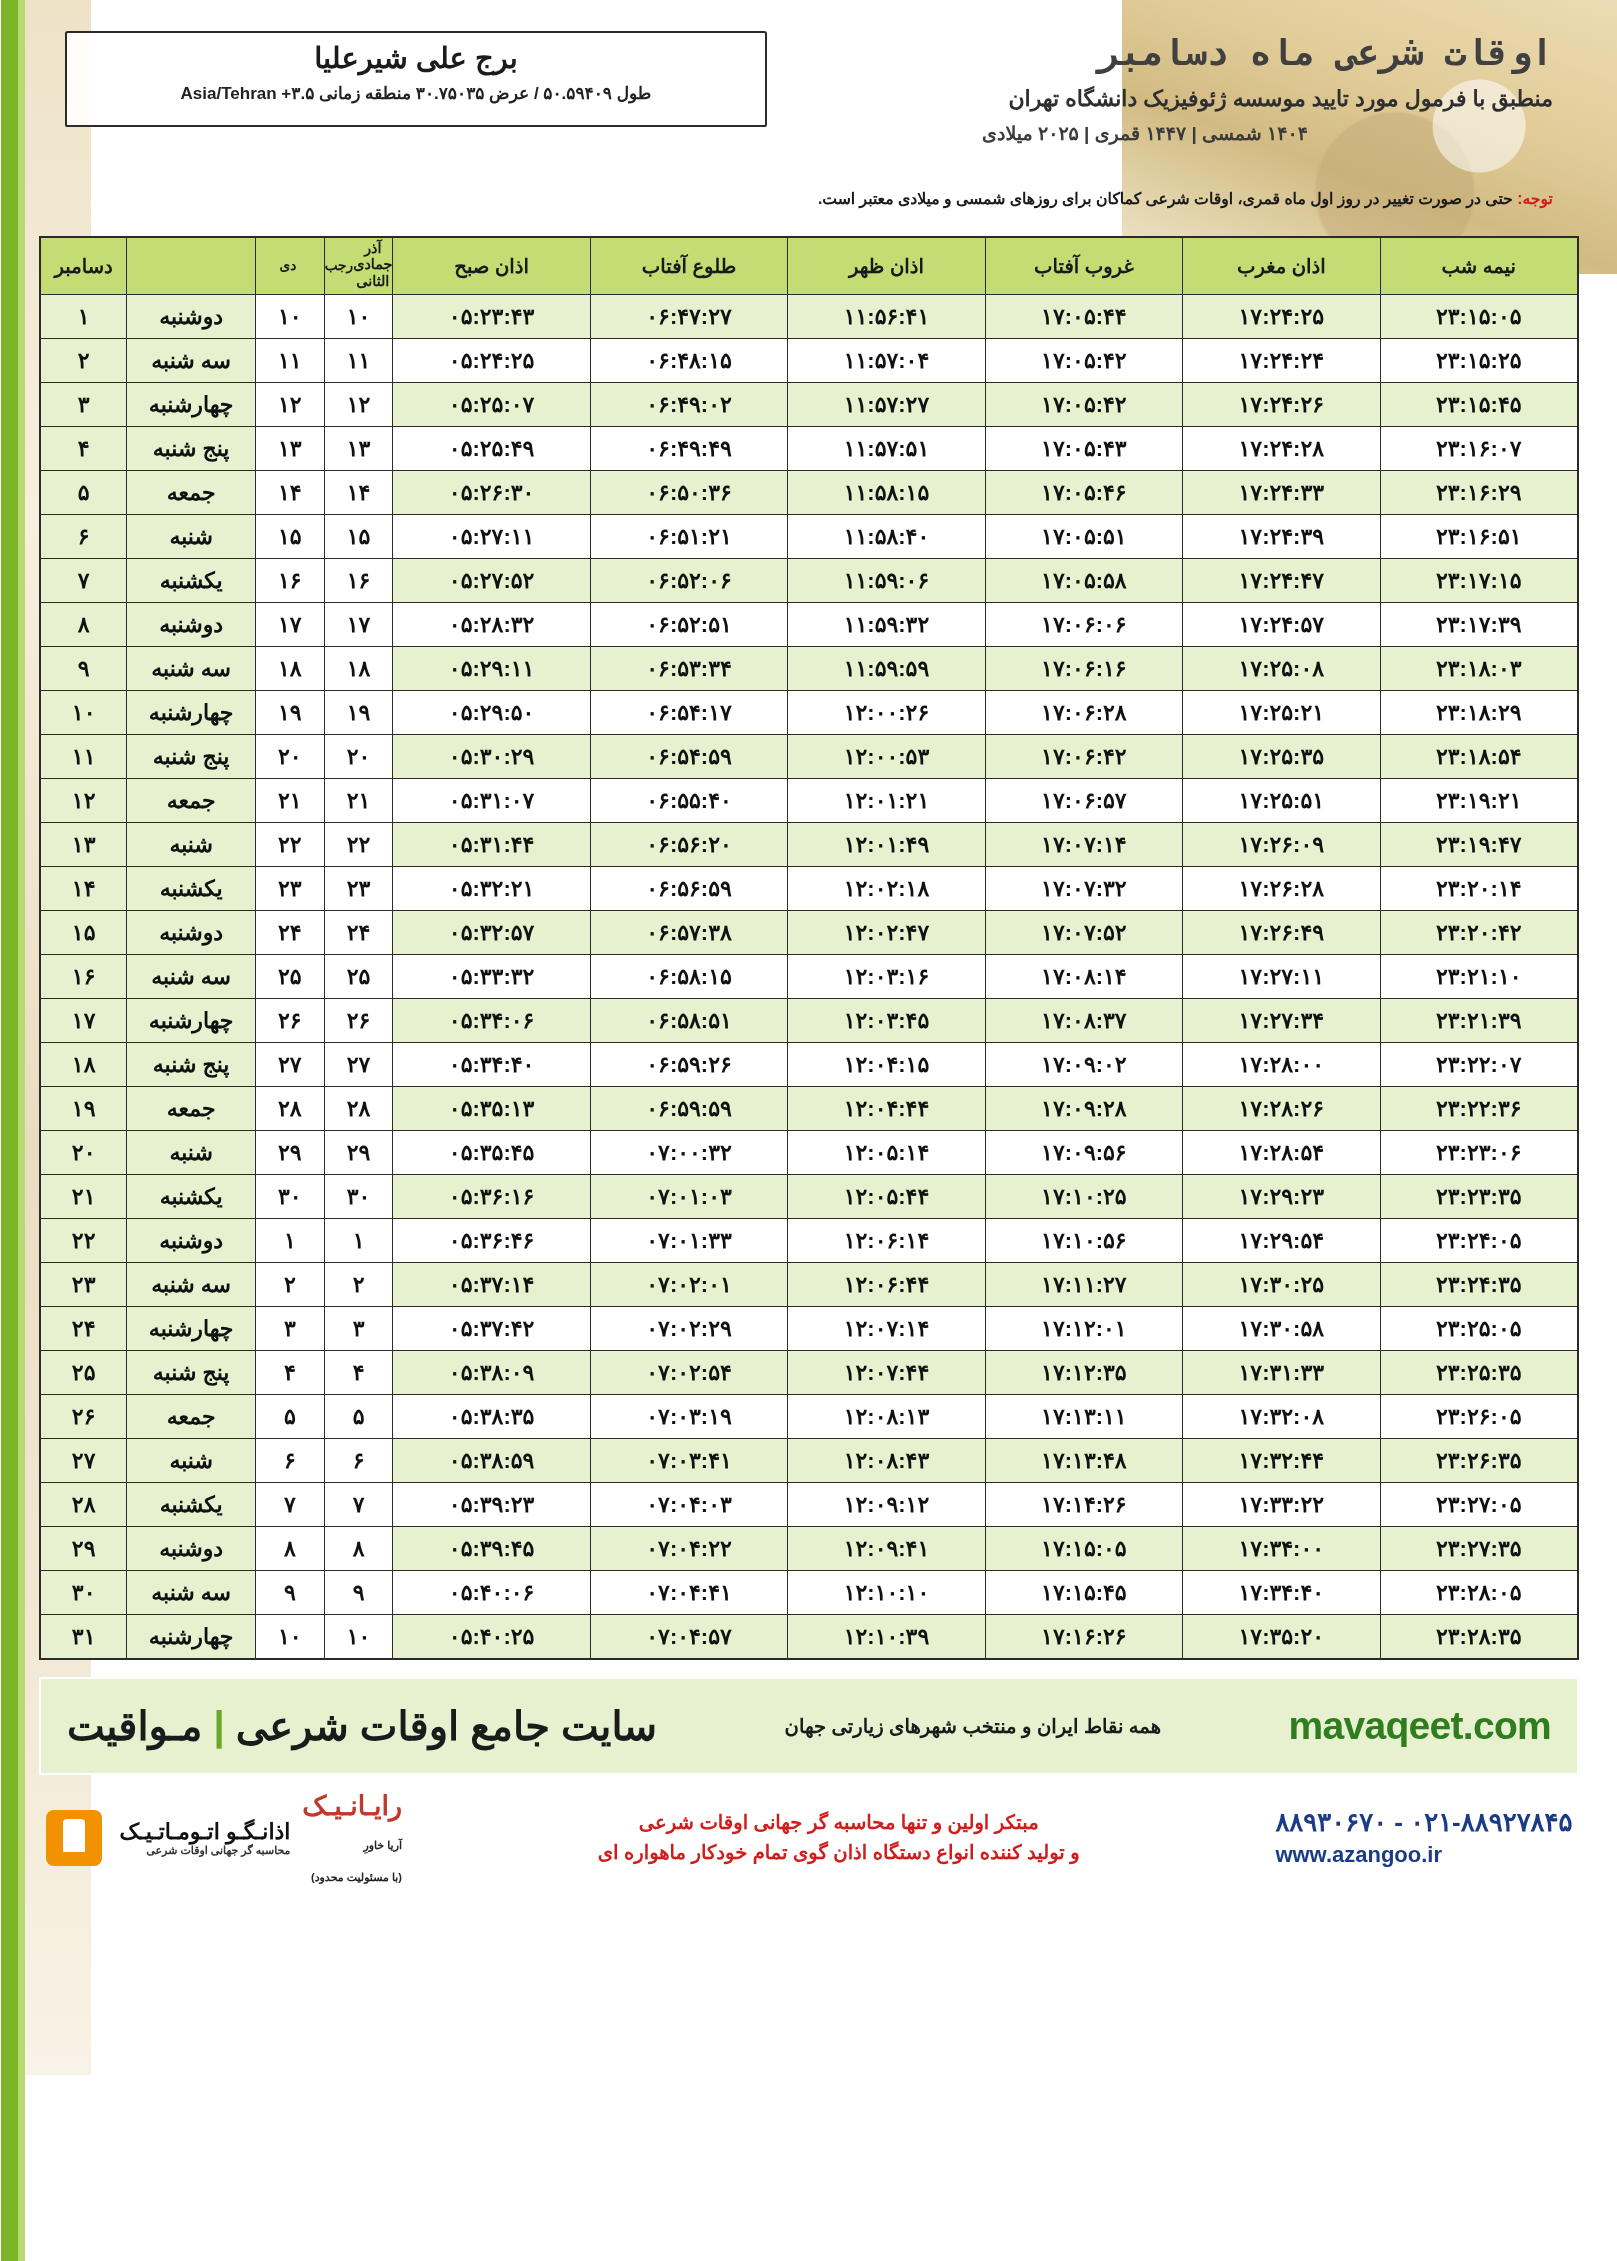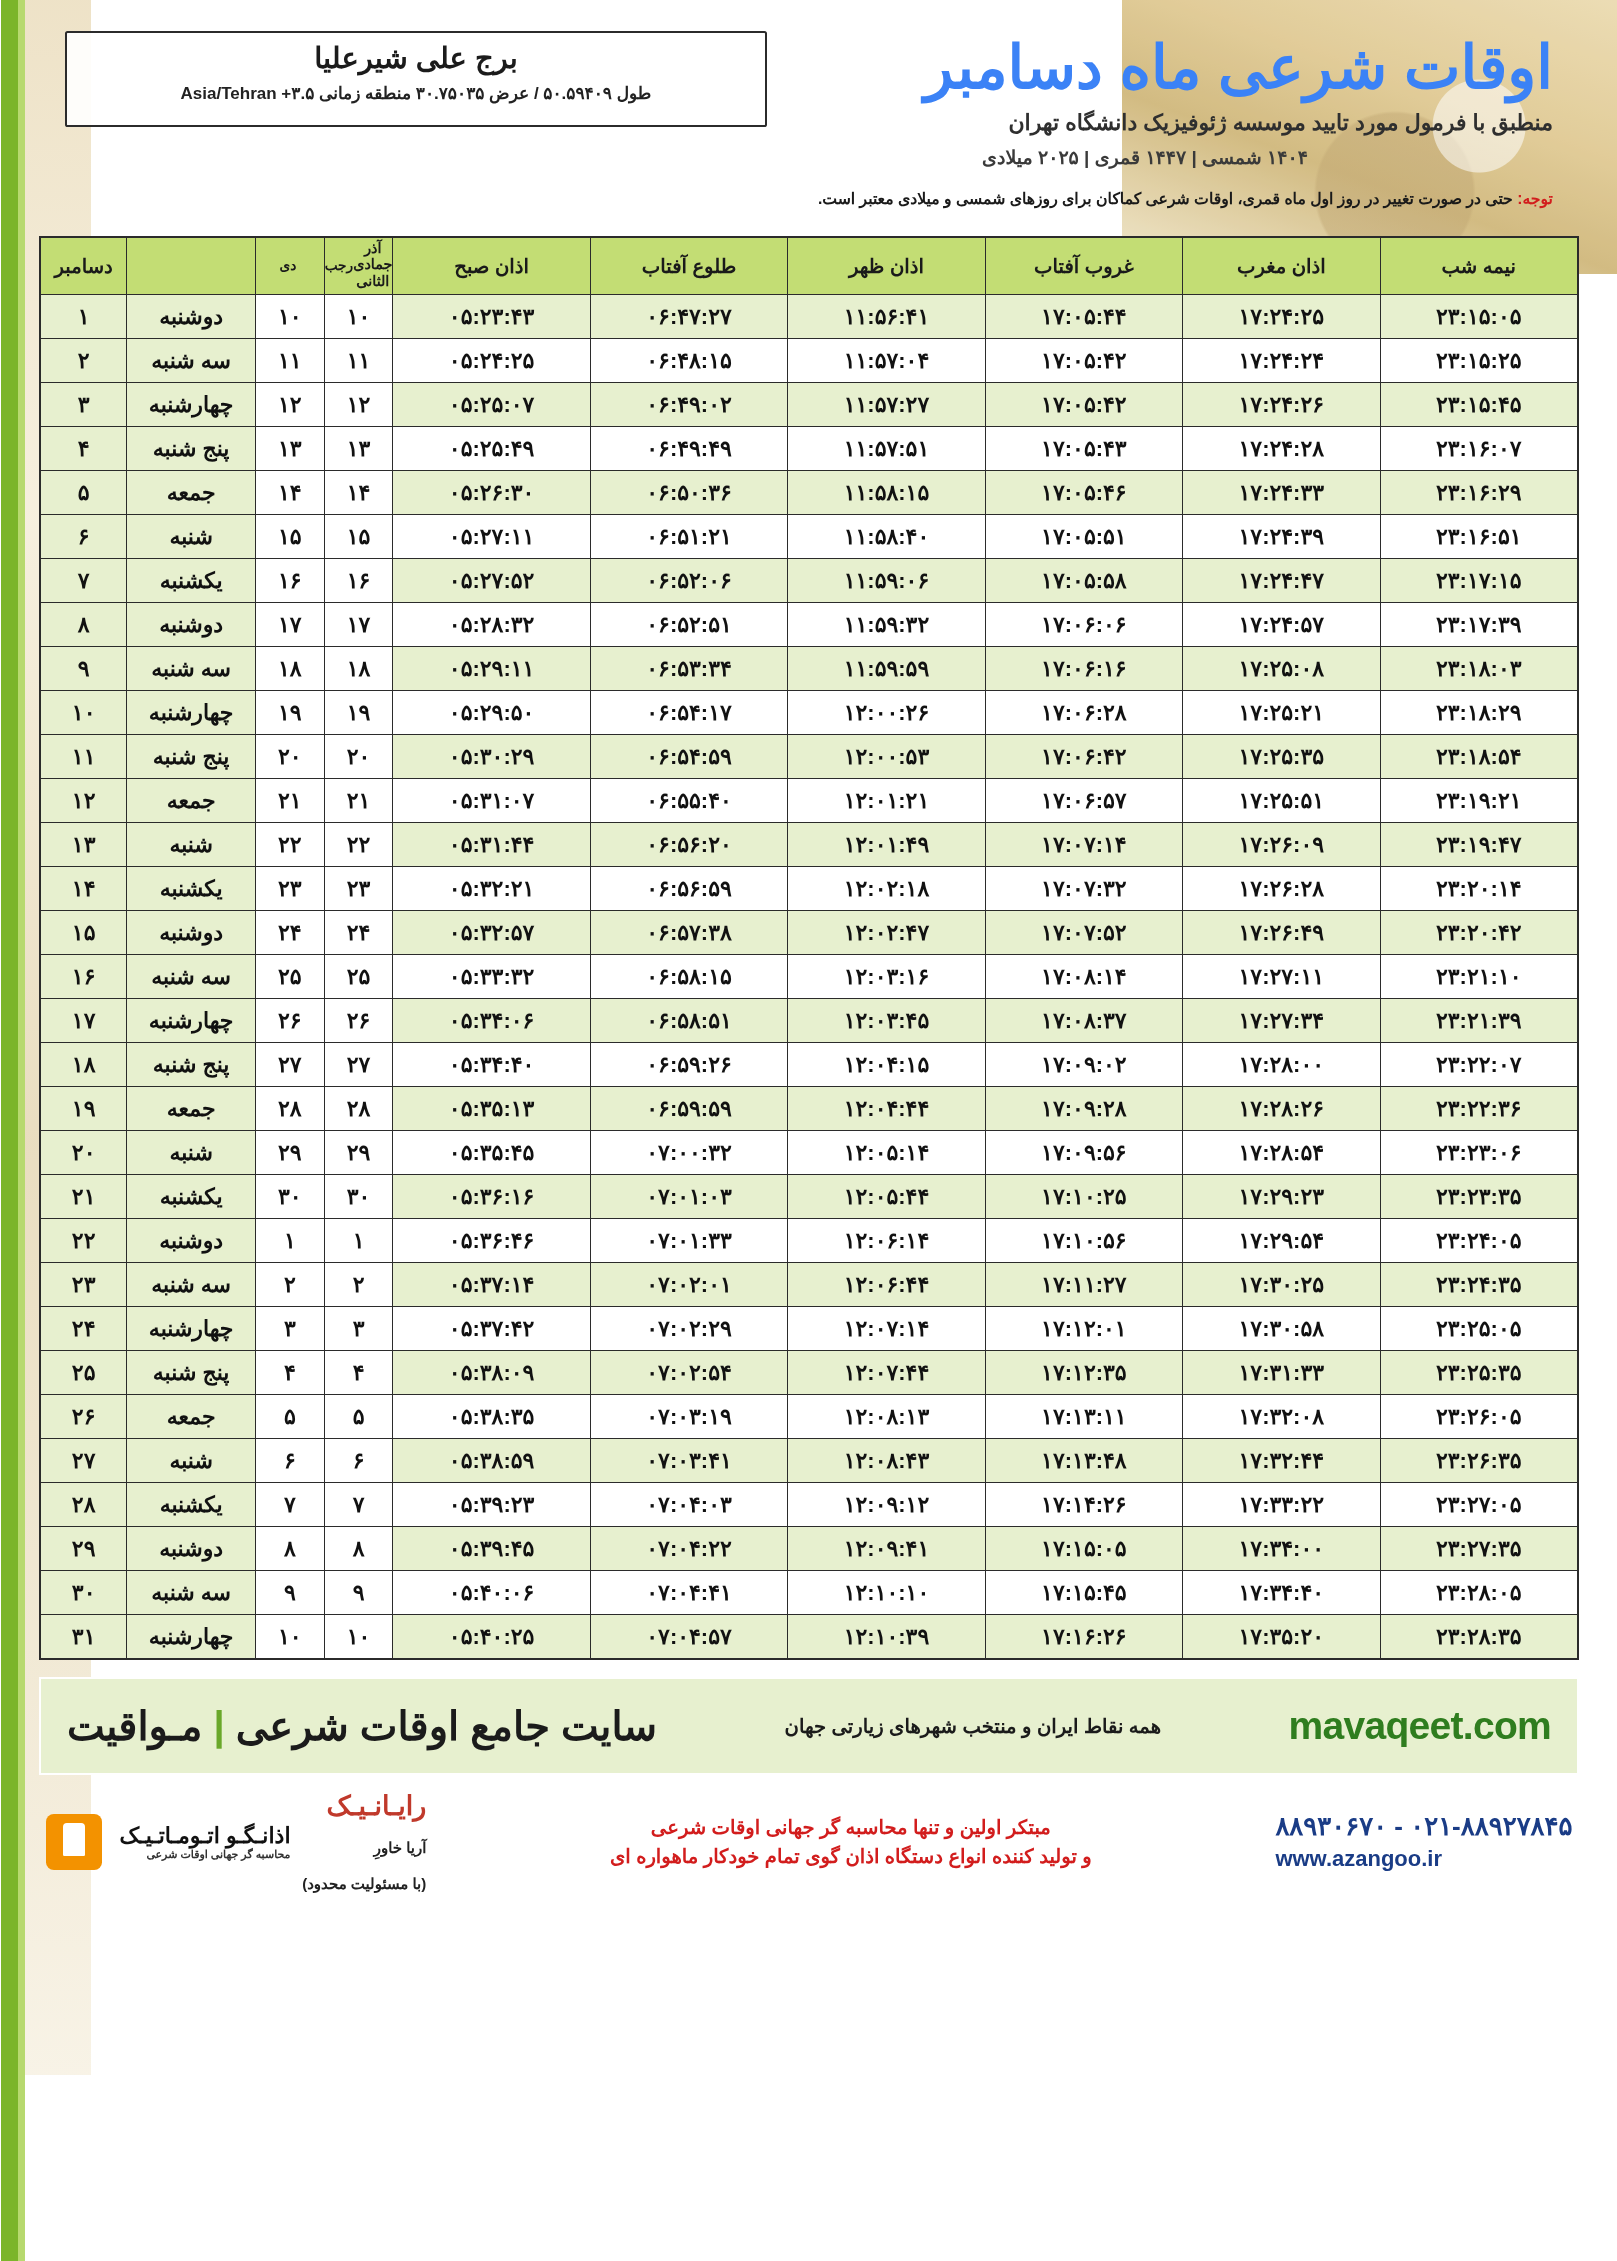--- a/index.html
+++ b/index.html
@@ -37,21 +37,21 @@
   }
 
   .page{position:relative;z-index:3;padding:0 39px;}
 
   
   .header{position:relative;height:196px;}
   .title-block{
     position:absolute;top:38px;right:26px;text-align:right;width:816px;
   }
   .main-title{
-    font-size:60px;font-weight:bold;color:#3b82f6;letter-spacing:-0.7px;line-height:1;
+    font-size:36px;font-weight:bold;color:#404040;letter-spacing:-0.7px;line-height:1;font-family:Liberation Mono, monospace;
   }
   .sub-title{
     font-size:22px;font-weight:bold;color:#2f2f2f;margin-top:11.7px;
   }
   .date-line{
     font-size:19px;font-weight:bold;color:#3a3a3a;margin-top:10.4px;text-align:center;
   }
 
   .loc-box{
     position:absolute;top:31px;left:26px;width:672px;
@@ -126,21 +126,21 @@
   .logo-mark{
     width:56px;height:56px;background:#f39200;border-radius:7.8px;position:relative;
   }
   .logo-mark:after{
     content:"";position:absolute;left:17px;top:9px;width:22px;height:33px;
     background:#fff;border-radius:3.9px 3.9px 1.3px 1.3px;
   }
   .logo-txt{font-size:22px;font-weight:bold;color:#111;line-height:1.1;text-align:right;}
   .logo-txt small{display:block;font-size:11px;font-weight:bold;color:#333;}
   .logo-rayaneh{font-size:27px;font-weight:bold;color:#c0392b;line-height:1.05;text-align:right;}
-  .logo-rayaneh small{display:block;font-size:15px;color:#222;font-weight:bold;margin-top:20px;}
+  .logo-rayaneh small{display:block;font-size:11px;color:#222;font-weight:bold;margin-top:20px;}
 </style>
 </head>
 <body>
 
 <div class="bg-art"></div>
 <div class="bg-art-right"></div>
 <div class="sidebar-strip"></div>
 <div class="sidebar-strip2"></div>
 
 <div class="page">

